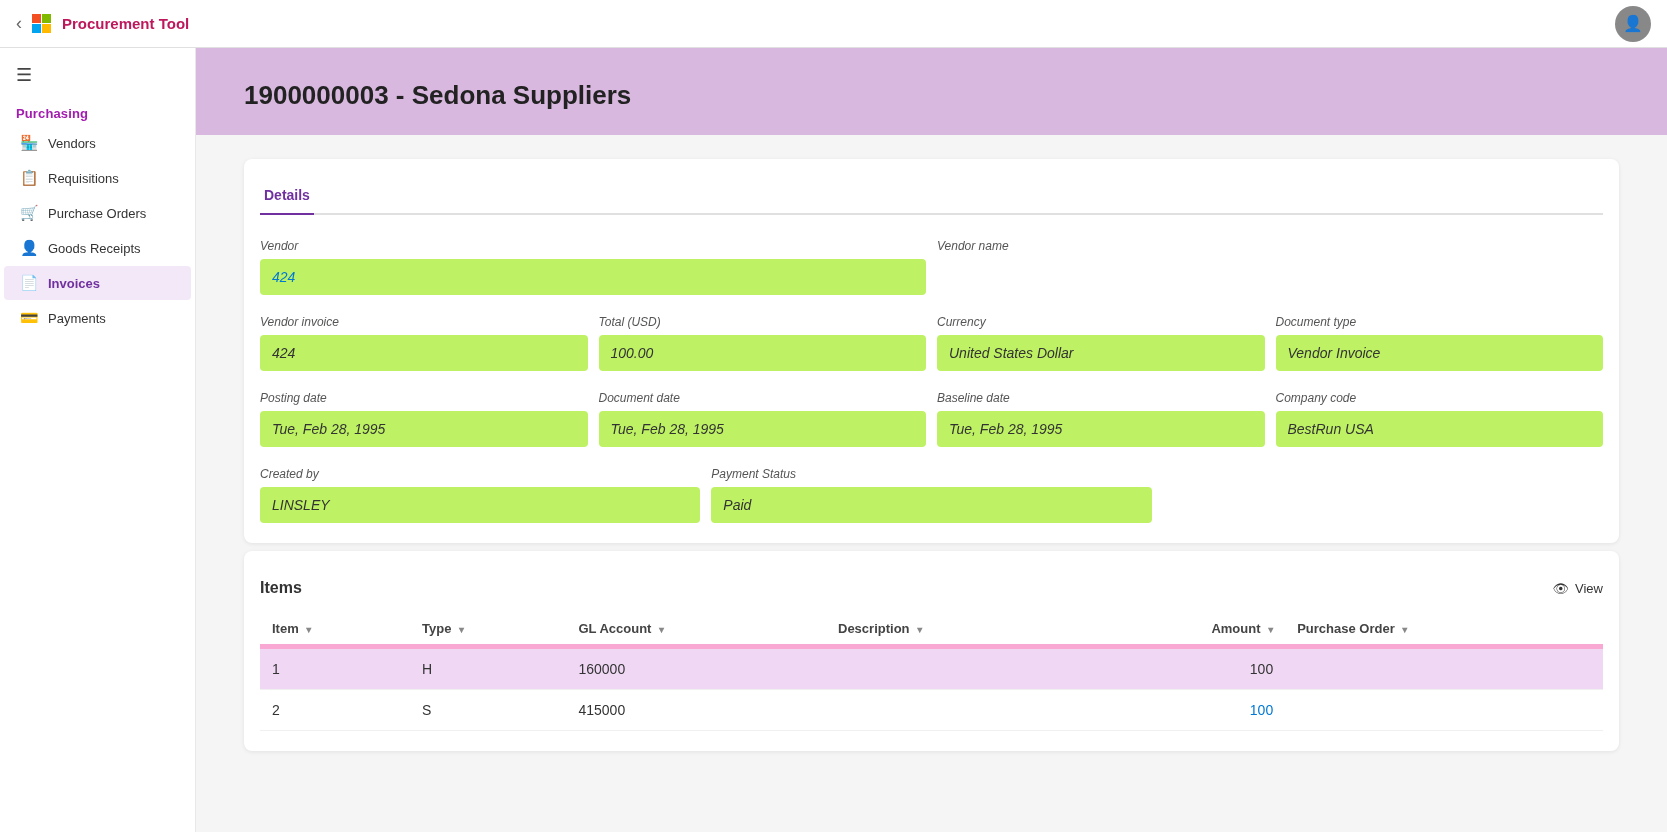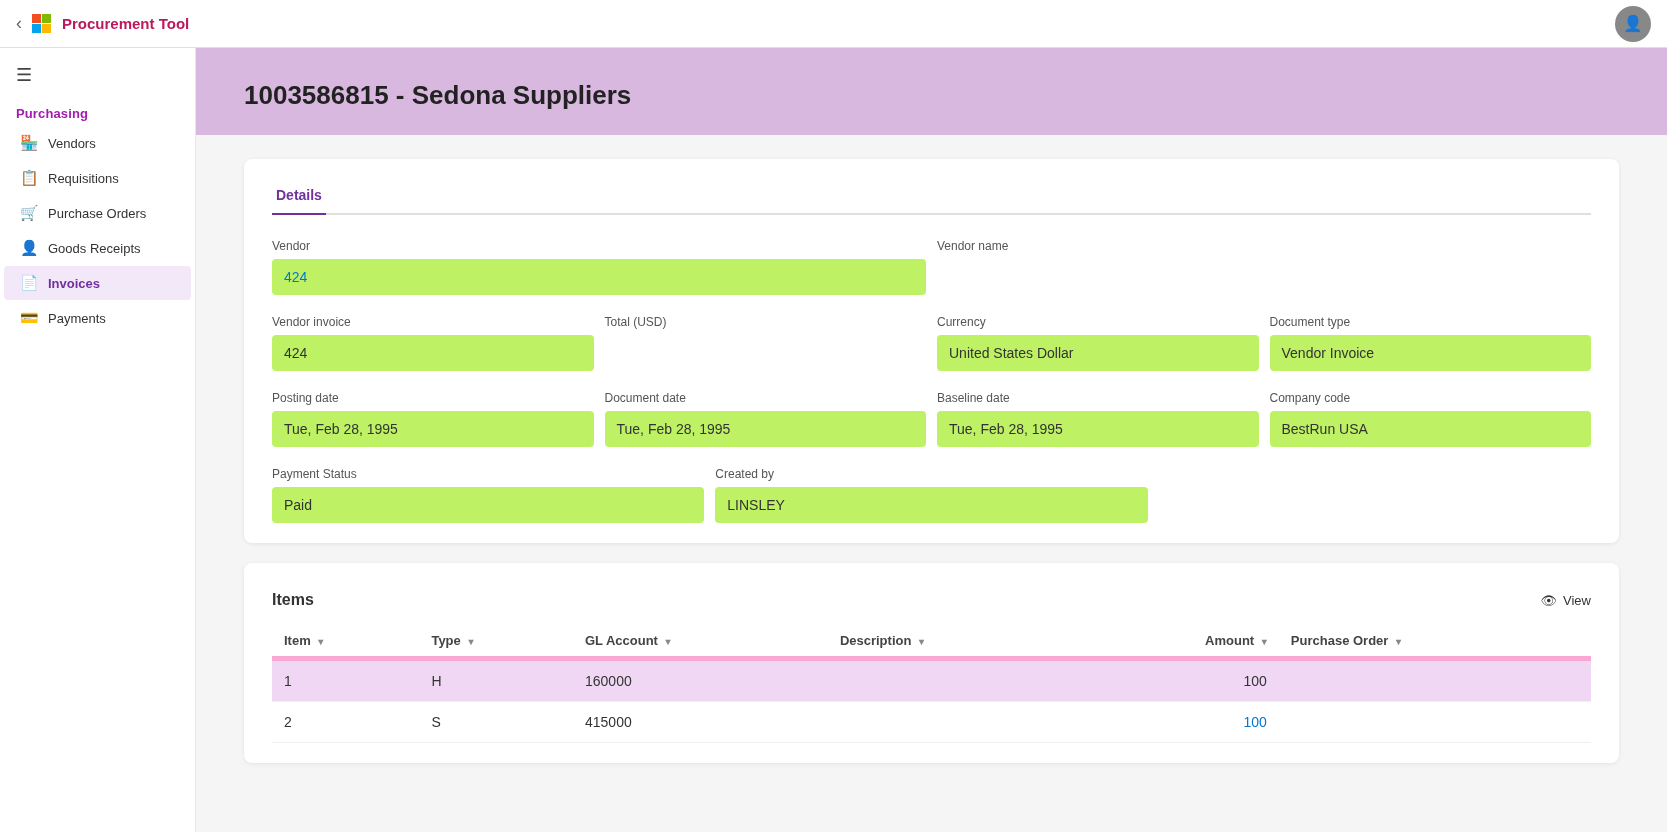--- a/index.html
+++ b/index.html
@@ -112,22 +112,22 @@
 
     
     .content-area {
       padding: 24px 48px;
     }
 
     
     .card {
       background: #fff;
       border-radius: 8px;
-      padding: 28px 28px 20px;
-      margin-bottom: 20px;
+      padding: 28px 16px 20px;
+      margin-bottom: 8px;
       box-shadow: 0 1px 4px rgba(0,0,0,0.08);
     }
     .card-tab-bar {
       display: flex;
       border-bottom: 2px solid #e0e0e0;
       margin-bottom: 24px;
     }
     .card-tab {
       font-size: 14px;
       font-weight: 600;
@@ -139,20 +139,21 @@
     }
     .card-tab.active {
       color: #7030a0;
       border-bottom: 2px solid #7030a0;
     }
 
     
     .form-grid {
       display: grid;
       gap: 20px 11px;
+      font-style: italic;
     }
     .form-row-2 { grid-template-columns: 1fr 1fr; }
     .form-row-4 { grid-template-columns: 1fr 1fr 1fr 1fr; }
     .form-row-3 { grid-template-columns: 1fr 1fr 1fr; }
 
     .form-field {}
     .form-label {
       font-size: 12px;
       color: #555;
       margin-bottom: 6px;
@@ -270,21 +271,21 @@
     </div>
     <div class="sidebar-item">
       <span class="sidebar-icon">💳</span>
       <span>Payments</span>
     </div>
   </div>
 
   <div class="main">
 
     <div class="page-header">
-      <div class="page-title">1003586815 - Sedona Suppliers</div>
+      <div class="page-title">1900000003 - Sedona Suppliers</div>
     </div>
 
     <div class="content-area">
 
       <div class="card">
         <div class="card-tab-bar">
           <div class="card-tab active">Details</div>
         </div>
 
         <div class="form-grid form-row-2" style="margin-bottom:20px;">
@@ -297,20 +298,21 @@
           </div>
         </div>
 
         <div class="form-grid form-row-4" style="margin-bottom:20px;">
           <div class="form-field">
             <div class="form-label">Vendor invoice</div>
             <div class="form-value">424</div>
           </div>
           <div class="form-field">
             <div class="form-label">Total (USD)</div>
+            <div class="form-value">100.00</div>
           </div>
           <div class="form-field">
             <div class="form-label">Currency</div>
             <div class="form-value">United States Dollar</div>
           </div>
           <div class="form-field">
             <div class="form-label">Document type</div>
             <div class="form-value">Vendor Invoice</div>
           </div>
         </div>
@@ -329,26 +331,26 @@
             <div class="form-value">Tue, Feb 28, 1995</div>
           </div>
           <div class="form-field">
             <div class="form-label">Company code</div>
             <div class="form-value">BestRun USA</div>
           </div>
         </div>
 
         <div class="form-grid form-row-3">
           <div class="form-field">
+            <div class="form-label">Created by</div>
+            <div class="form-value">LINSLEY</div>
+          </div>
+          <div class="form-field">
             <div class="form-label">Payment Status</div>
             <div class="form-value paid">Paid</div>
-          </div>
-          <div class="form-field">
-            <div class="form-label">Created by</div>
-            <div class="form-value">LINSLEY</div>
           </div>
         </div>
       </div>
 
       <div class="card">
         <div class="items-header">
           <span class="items-title">Items</span>
           <button class="items-view-btn">
             <span>👁</span>
             <span>View</span>

